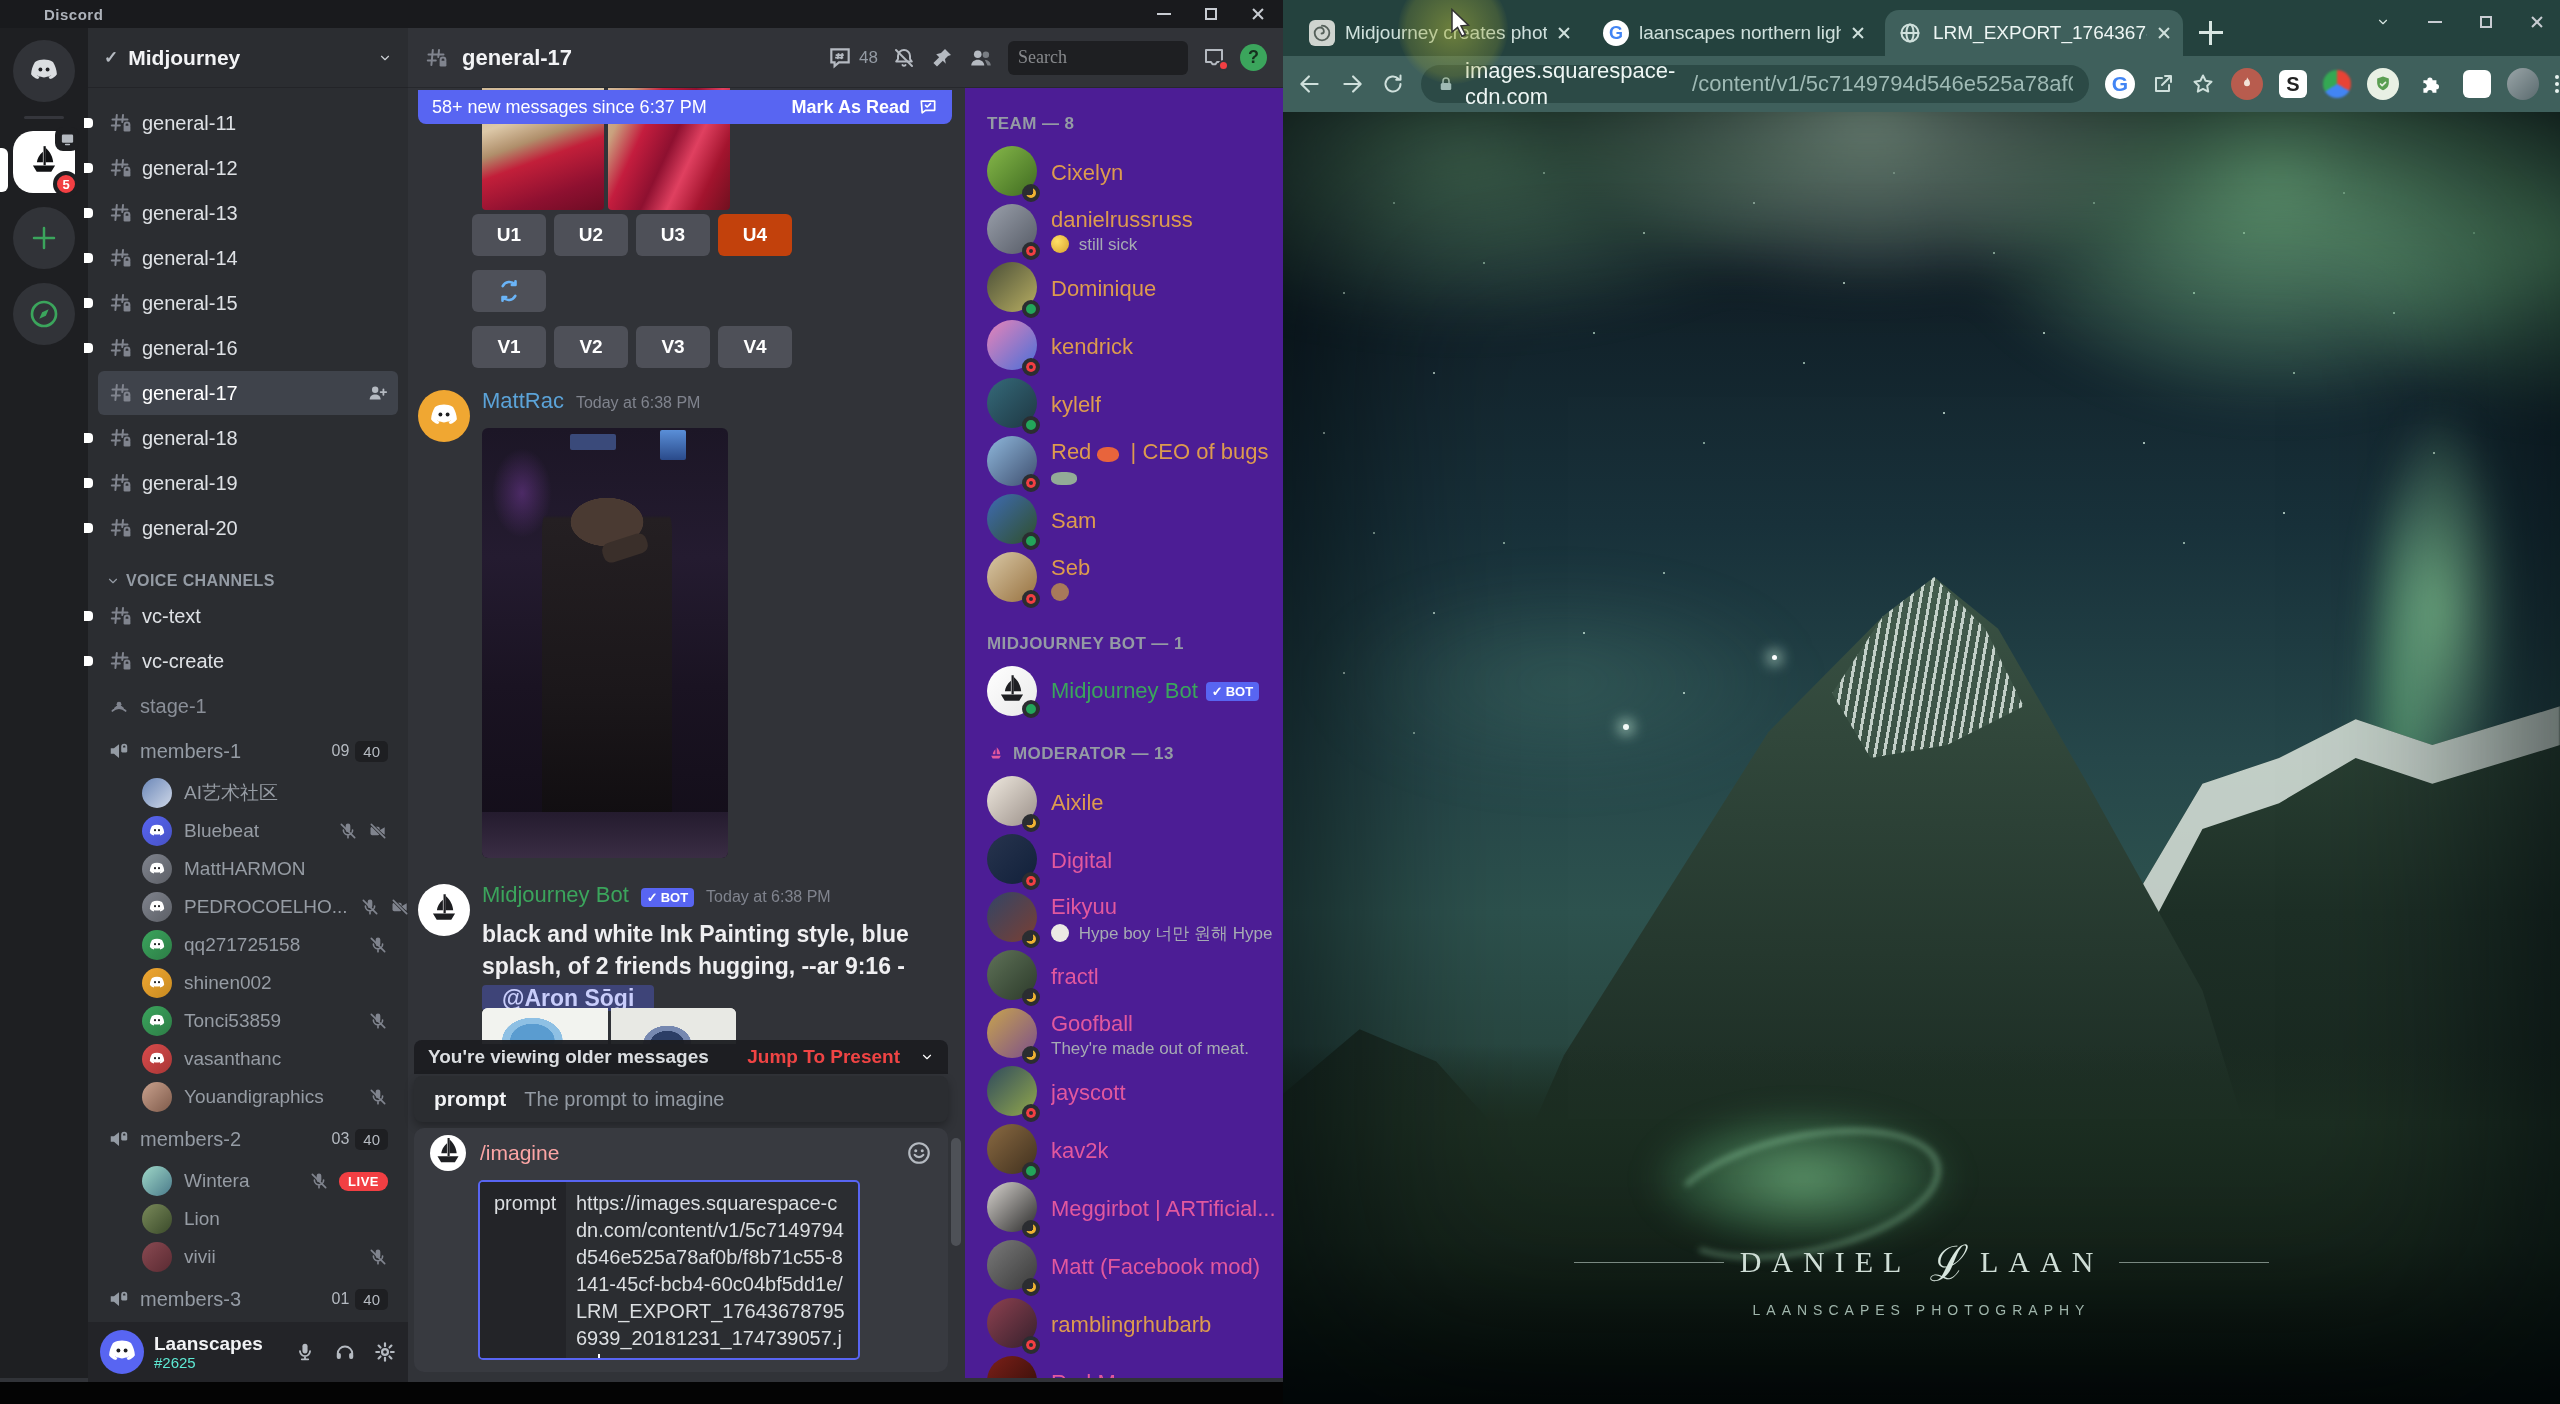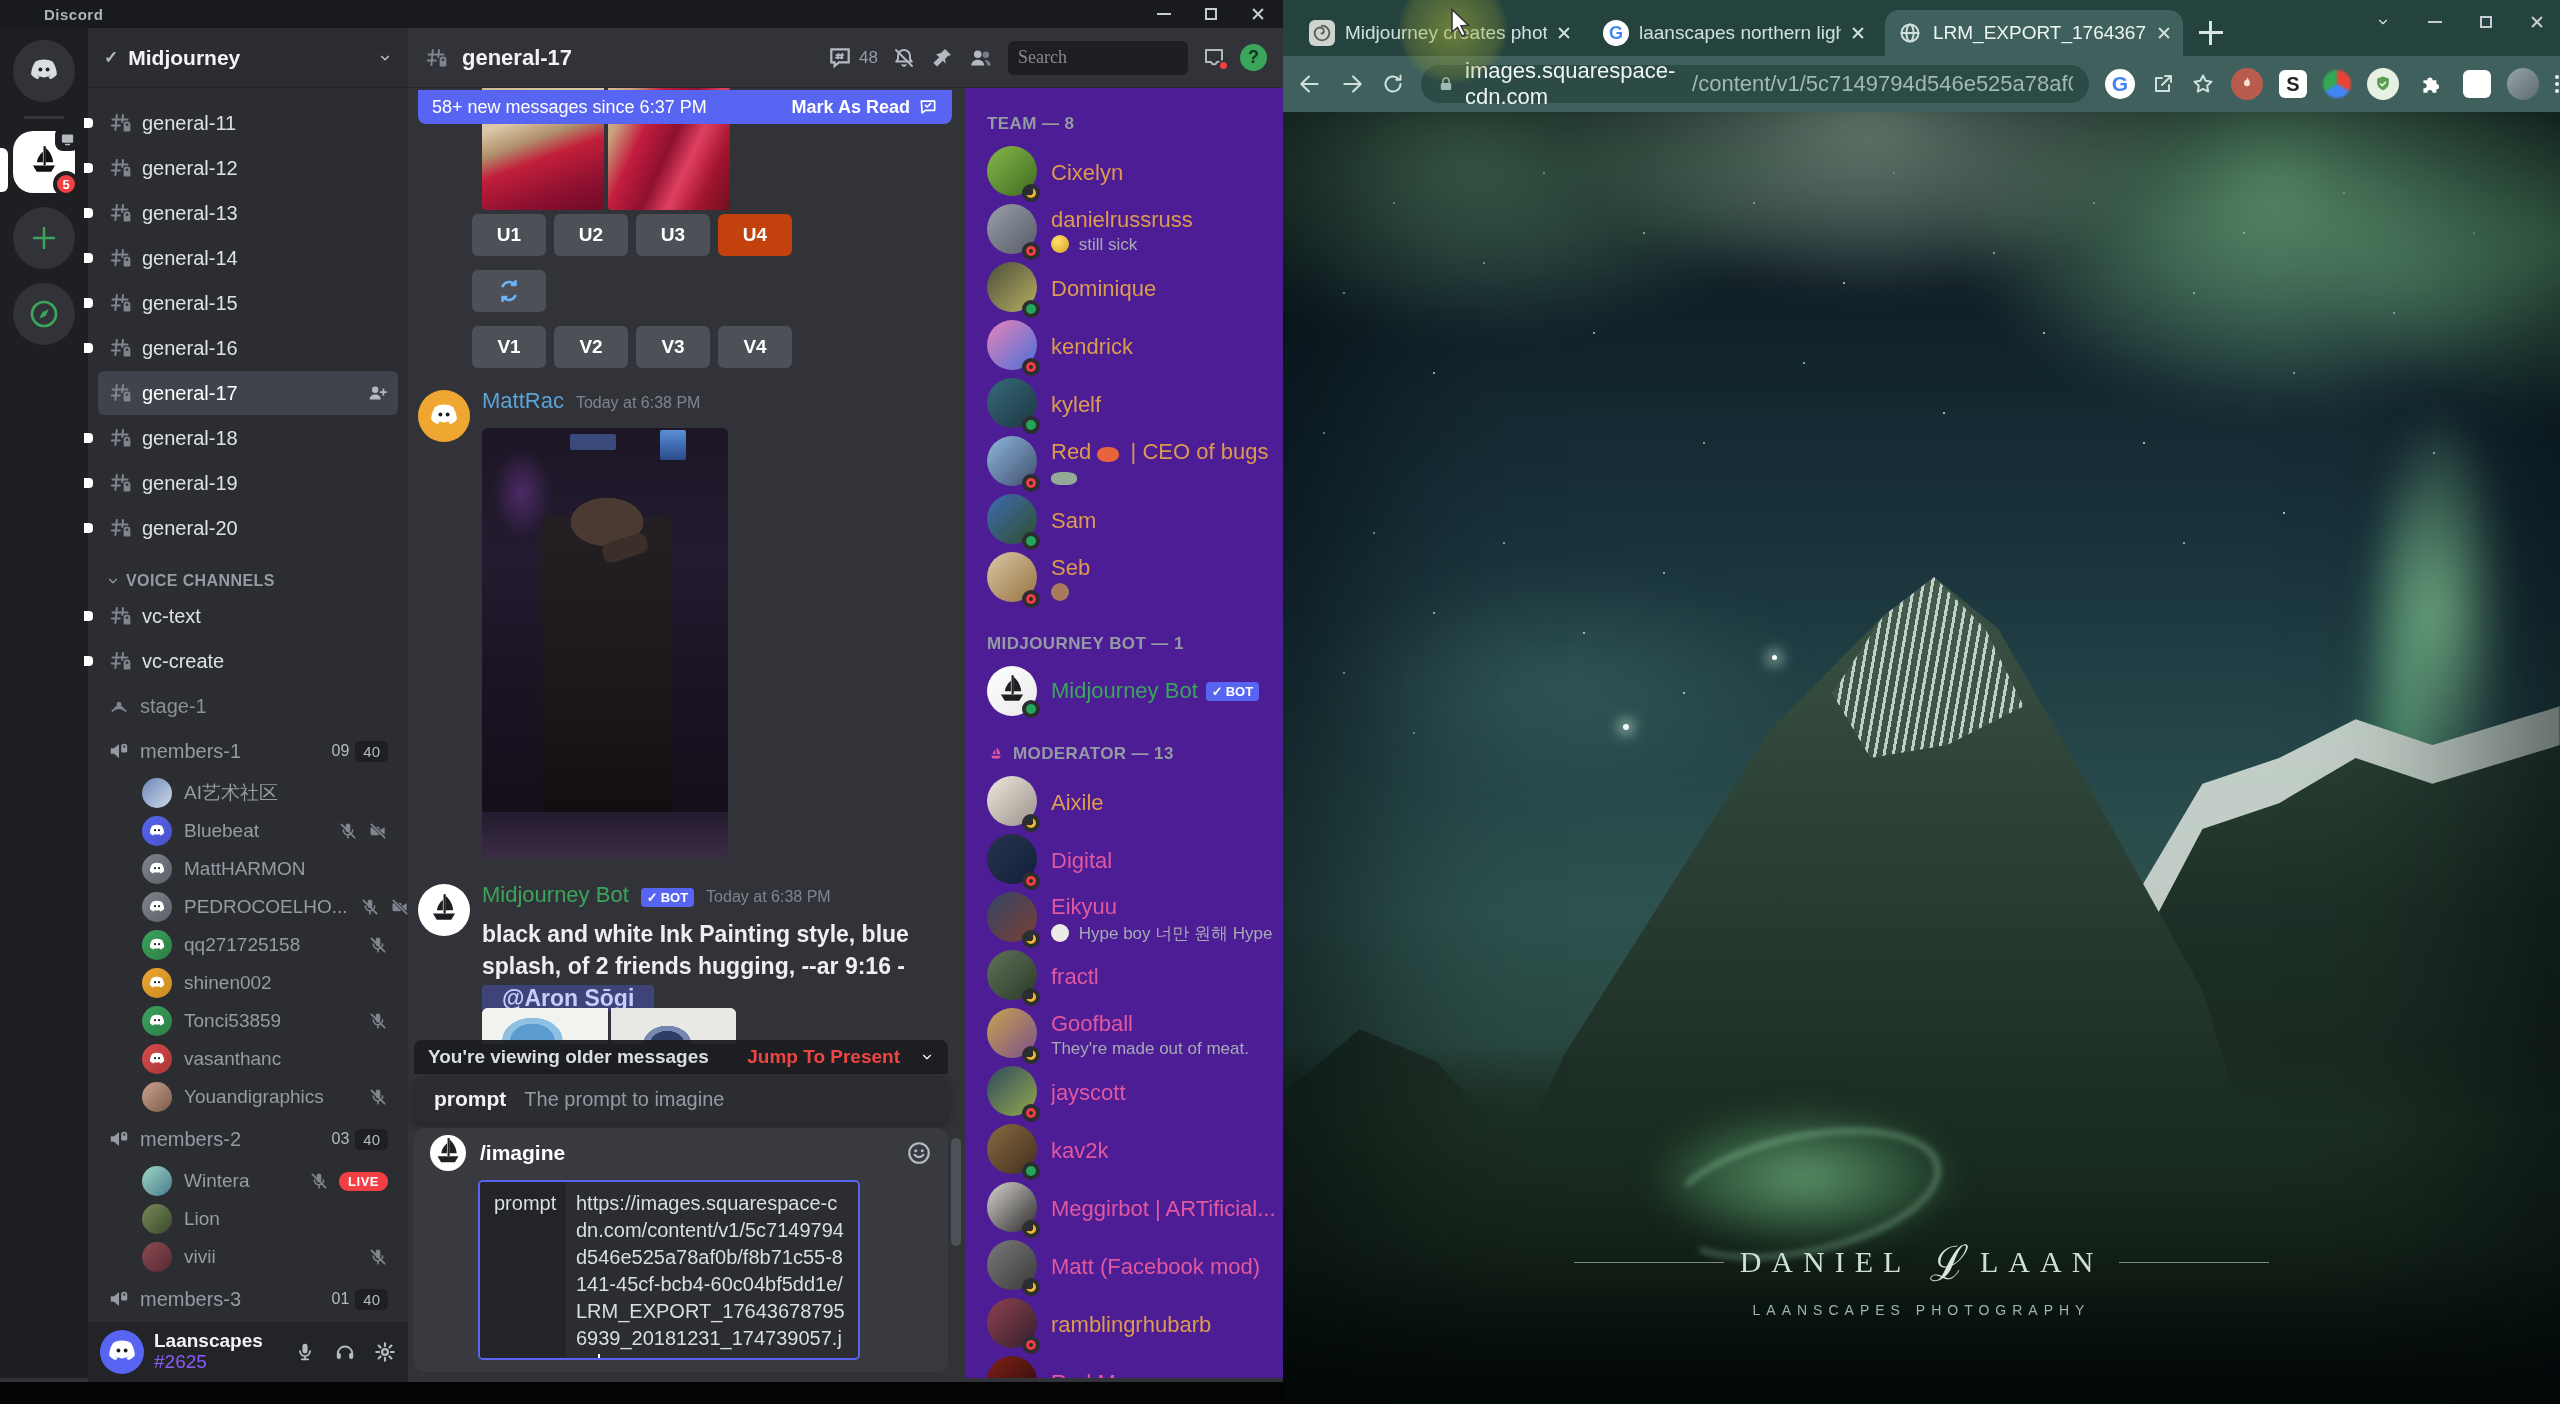--- a/index.html
+++ b/index.html
@@ -42,21 +42,21 @@
 .secthead{display:flex;align-items:center;margin:22px 10px 4px;padding:0 8px;color:#949ba4;font-size:16px;font-weight:bold;letter-spacing:.4px;gap:6px}
 .roomrow{height:44px;display:flex;align-items:center;margin:1px 10px;padding:0 10px;border-radius:6px;color:#949ba4;font-size:20px;gap:10px;position:relative}
 .roomrow .cnt{margin-left:auto;display:flex;align-items:center;gap:6px;font-size:16px;color:#b5bac1}
 .roomrow .cap{background:#1e1f22;border-radius:5px;padding:2px 8px;font-size:15px}
 .vurow{height:38px;display:flex;align-items:center;margin:0 10px 0 44px;padding:0 10px;border-radius:6px;color:#969ca4;font-size:19px;gap:12px}
 .vurow .right{margin-left:auto;display:flex;align-items:center;gap:10px;color:#80848e}
 .av{display:inline-flex;align-items:center;justify-content:center;border-radius:50%;flex:0 0 auto;overflow:hidden}
 .livechip{background:#f23f43;color:#fff;font-size:13px;font-weight:bold;border-radius:9px;padding:2px 9px;letter-spacing:.5px}
 .userpanel{position:absolute;left:0;top:1294px;width:320px;height:60px;background:#232428;display:flex;align-items:center;padding:0 12px;gap:10px}
 .userpanel .uname{font-size:19px;font-weight:bold;color:#f2f3f5;line-height:20px}
-.userpanel .udisc{font-size:19px;color:#8b5cf6}
+.userpanel .udisc{font-size:15px;color:#5eead4}
 .userpanel .uicons{margin-left:auto;display:flex;gap:18px;color:#b5bac1}
 
 
 .mainhead{position:absolute;left:408px;top:28px;width:875px;height:60px;background:#313338;border-bottom:1px solid #26282c;display:flex;align-items:center;padding:0 16px;gap:14px;z-index:5}
 .mainhead .chname{color:#f2f3f5;font-size:22px;font-weight:bold;margin-right:auto}
 .hic{color:#b5bac1;display:flex;align-items:center;gap:6px}
 .hcount{color:#949ba4;font-size:17px}
 .searchbox{width:180px;height:34px;background:#1e1f22;border-radius:6px;display:flex;align-items:center;padding:0 10px;color:#949ba4}
 .searchbox input{flex:1;background:none;border:none;outline:none;color:#dbdee1;font-size:18px;font-family:Liberation Serif, serif}
 .searchbox input::placeholder{color:#87898c}
@@ -90,21 +90,21 @@
 .splash{position:absolute;left:482px;top:1008px;width:254px;height:36px;display:flex;gap:3px;z-index:1;border-radius:6px 6px 0 0;overflow:hidden}
 .splash .s1{width:126px;background:radial-gradient(40px 30px at 40% 90%,#5a9cd0 0 55%,#8ec0e4 56% 75%,#f2f3ef 76%),#f2f3ef}
 .splash .s2{width:126px;background:radial-gradient(34px 26px at 45% 100%,#2c3e66 0 50%,#7688b0 51% 70%,#e8e9e4 71%),#e8e9e4}
 .olderbar{position:absolute;left:414px;top:1040px;width:534px;height:34px;background:rgba(28,29,33,.96);border-radius:8px 8px 0 0;display:flex;align-items:center;padding:0 14px;color:#dbdee1;font-size:19px;font-weight:bold;z-index:6}
 .olderbar .jump{margin-left:auto;display:flex;align-items:center;gap:20px;color:#ef4444}
 .autocomp{position:absolute;left:414px;top:1076px;width:534px;height:46px;background:#2b2d31;border-radius:8px;box-shadow:0 4px 10px rgba(0,0,0,.3);display:flex;align-items:center;padding:0 20px;gap:18px;z-index:6}
 .autocomp .opt{color:#f2f3f5;font-size:21px;font-weight:bold}
 .autocomp .desc{color:#949ba4;font-size:20px}
 .inputarea{position:absolute;left:414px;top:1128px;width:534px;height:244px;background:#383a40;border-radius:10px;z-index:6}
 .imgrow{display:flex;align-items:center;height:50px;padding:0 16px;gap:14px}
-.imgrow .cmd{color:#ffffff;font-size:21px;font-weight:bold}
+.imgrow .cmd{color:#fca5a5;font-size:21px;font-weight:normal}
 .imgrow .emo{margin-left:auto;color:#b5bac1}
 .promptbox{position:absolute;left:64px;top:52px;width:382px;height:180px;border:2px solid #5865f2;border-radius:5px;background:#2b2d31;display:flex;overflow:hidden}
 .promptbox .plabel{width:86px;background:#232428;color:#dbdee1;font-size:20px;padding:10px 0 0 14px}
 .promptbox .pval{flex:1;color:#dbdee1;font-size:20px;line-height:27px;padding:8px 10px;word-break:break-all}
 .caret{display:inline-block;width:2px;height:22px;background:#fff;vertical-align:-4px}
 .scrollthumb{position:absolute;left:951px;top:1138px;width:10px;height:108px;border-radius:5px;background:#4e5157;z-index:3}
 
 
 .memberlist{position:absolute;left:965px;top:88px;width:318px;height:1290px;background:#4c1d95;padding:26px 0 0 22px;overflow:hidden}
 .mlhead{display:flex;align-items:center;gap:8px;color:#949ba4;font-size:17px;font-weight:bold;letter-spacing:.4px;margin:26px 0 10px}

